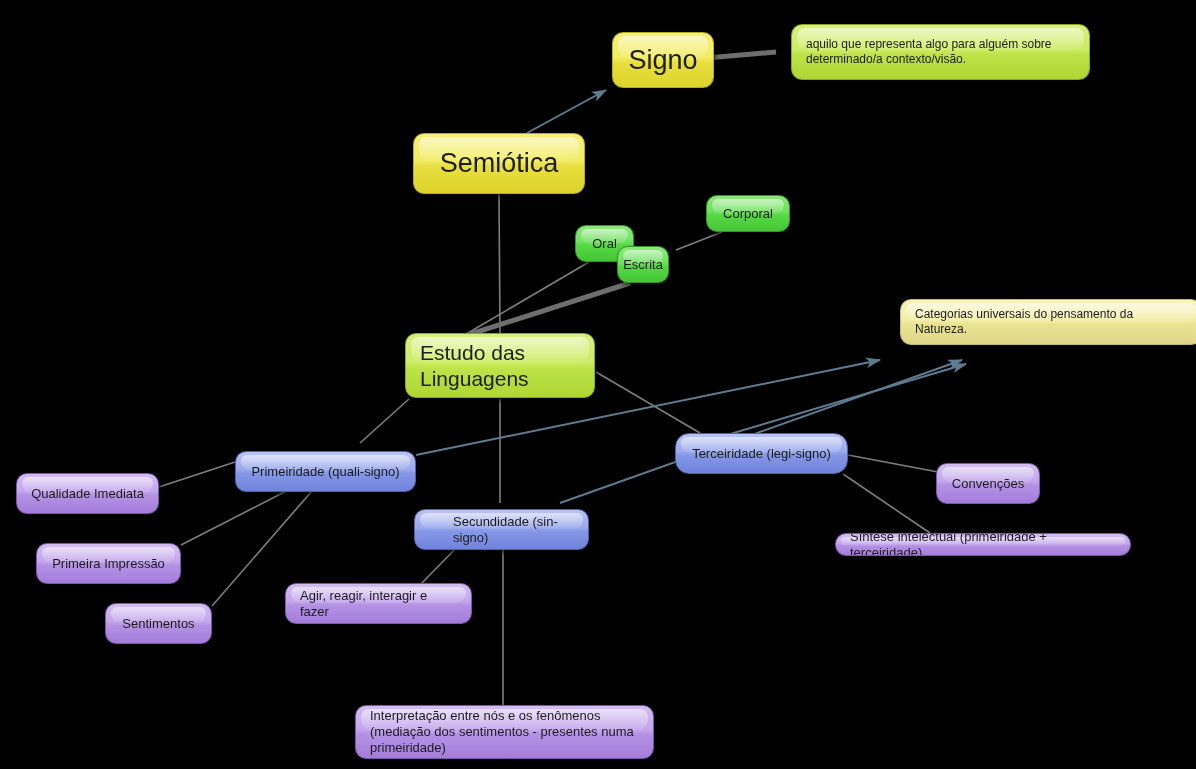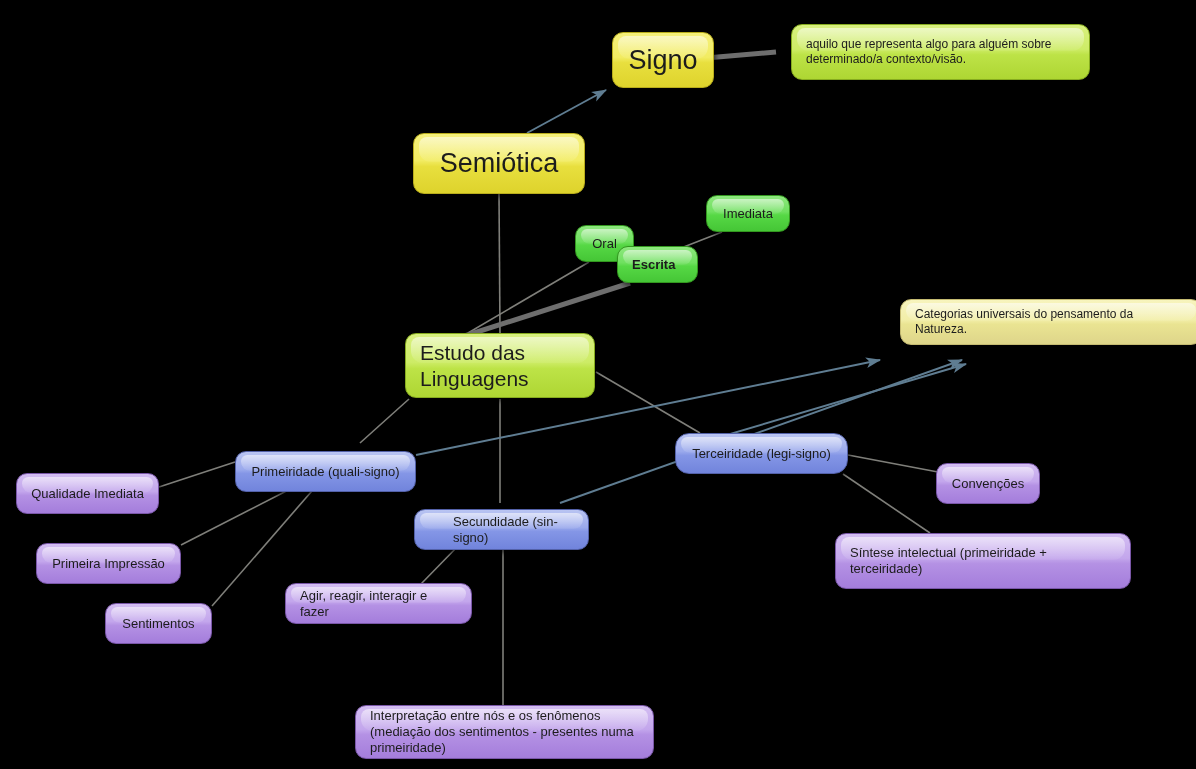--- a/index.html
+++ b/index.html
@@ -129,27 +129,27 @@
         <span class="gloss"></span>
         <span class="lbl">aquilo que representa algo para alguém sobre
 determinado/a contexto/visão.</span>
       </div>
       <div class="node c-yellow t-big" style="left: 413px; top: 133px; width: 172px; height: 61px; justify-content: center;">
         <span class="gloss"></span>
         <span class="lbl">Semiótica</span>
       </div>
       <div class="node c-green t-norm" style="left: 706px; top: 195px; width: 84px; height: 37px; justify-content: center;">
         <span class="gloss"></span>
-        <span class="lbl">Imediata</span>
+        <span class="lbl">Corporal</span>
       </div>
       <div class="node c-green t-norm" style="left: 575px; top: 225px; width: 59px; height: 37px; justify-content: center;">
         <span class="gloss"></span>
         <span class="lbl">Oral</span>
       </div>
-      <div class="node c-green t-norm" style="left: 617px; top: 246px; width: 81px; height: 37px; justify-content: flex-start; font-weight: bold;">
+      <div class="node c-green t-norm" style="left: 617px; top: 246px; width: 52px; height: 37px; justify-content: center;">
         <span class="gloss"></span>
         <span class="lbl">Escrita</span>
       </div>
       <div class="node c-yellow-pale t-small" style="left: 884px; top: 299px; width: 302px; height: 46px;">
         <span class="gloss"></span>
         <span class="lbl">Categorias universais do pensamento da
 Natureza.</span>
       </div>
       <div class="node c-green-light t-mid" style="left: 405px; top: 333px; width: 190px; height: 65px;">
         <span class="gloss"></span>
@@ -168,21 +168,21 @@
         <span class="lbl">Qualidade Imediata</span>
       </div>
       <div class="node c-purple t-norm" style="left: 936px; top: 463px; width: 104px; height: 41px; justify-content: center;">
         <span class="gloss"></span>
         <span class="lbl">Convenções</span>
       </div>
       <div class="node c-blue t-norm" style="left: 414px; top: 509px; width: 175px; height: 41px; justify-content: center; padding-left: 38px;">
         <span class="gloss"></span>
         <span class="lbl">Secundidade (sin-signo)</span>
       </div>
-      <div class="node c-purple t-norm" style="left: 835px; top: 533px; width: 296px; height: 56px; justify-content: center;">
+      <div class="node c-purple t-norm" style="left: 835px; top: 533px; width: 296px; height: 23px; justify-content: center;">
         <span class="gloss"></span>
         <span class="lbl">Síntese intelectual (primeiridade + terceiridade)</span>
       </div>
       <div class="node c-purple t-norm" style="left: 36px; top: 543px; width: 145px; height: 41px; justify-content: center;">
         <span class="gloss"></span>
         <span class="lbl">Primeira Impressão</span>
       </div>
       <div class="node c-purple t-norm" style="left: 285px; top: 583px; width: 187px; height: 41px; justify-content: center;">
         <span class="gloss"></span>
         <span class="lbl">Agir, reagir, interagir e fazer</span>

